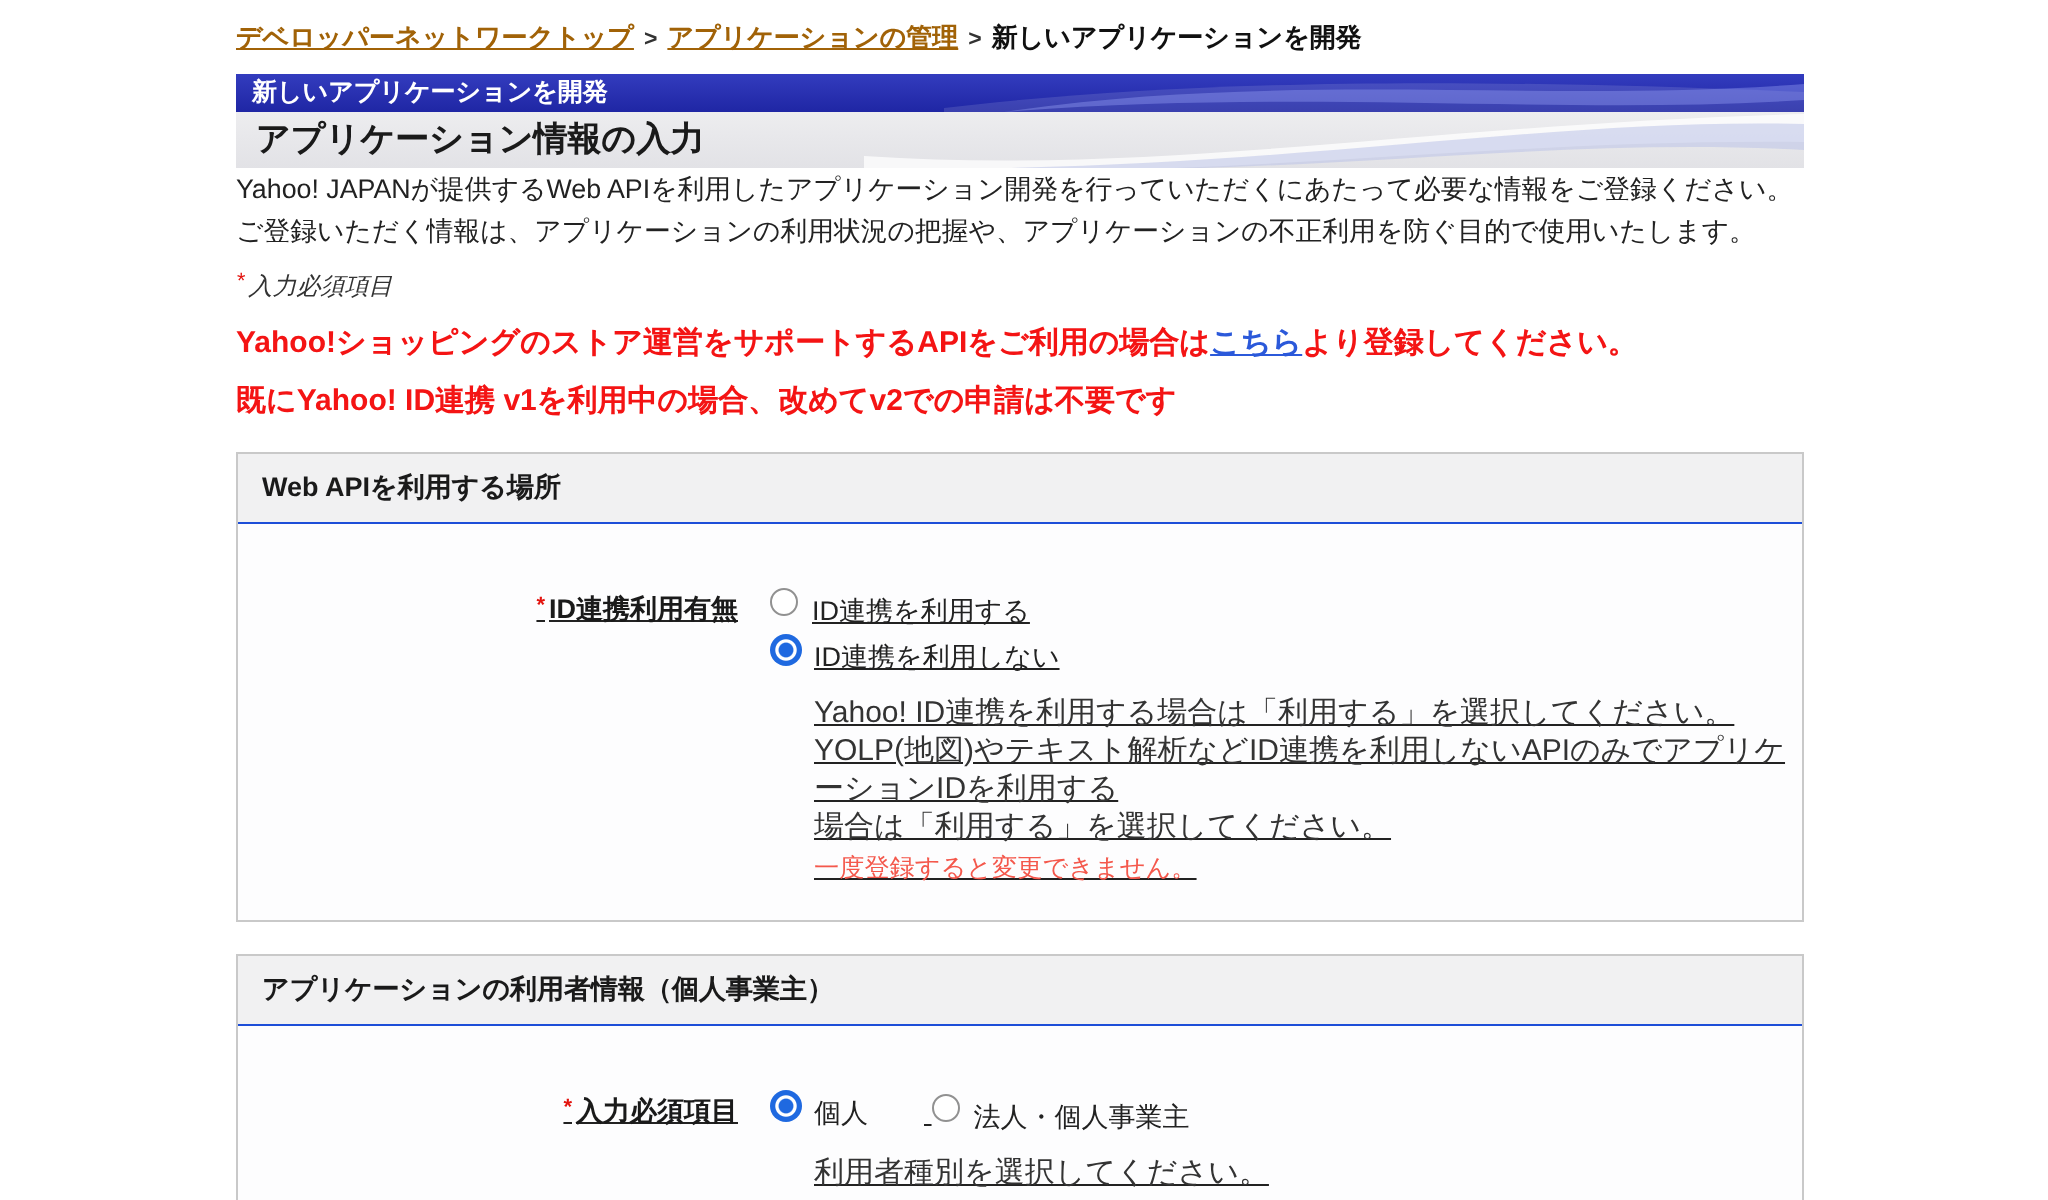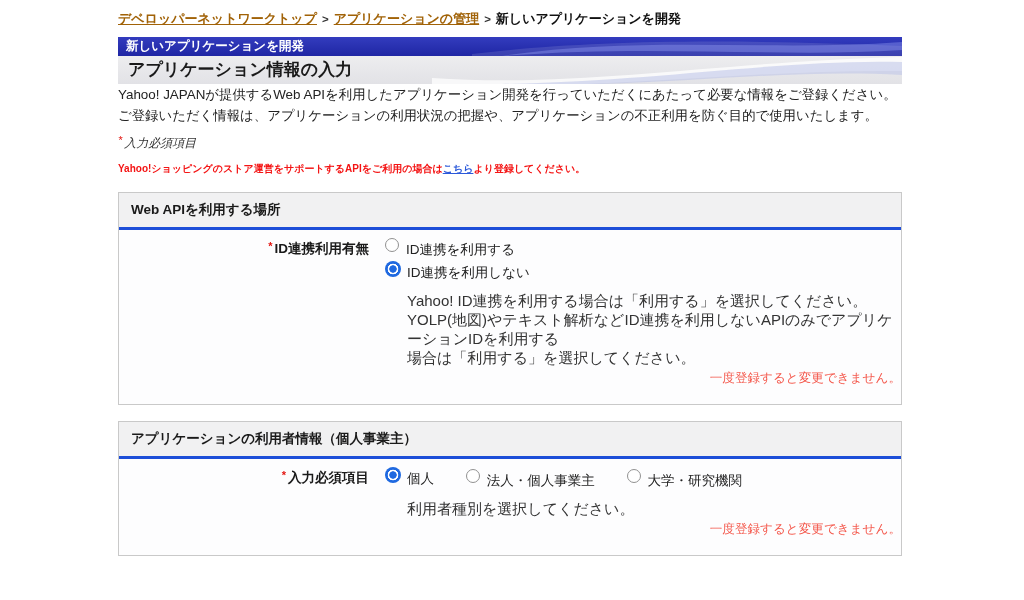--- a/index.html
+++ b/index.html
@@ -33,52 +33,52 @@
   }
   .titleband .t {
     position: relative; z-index: 2; color: #1a1a1a; font-size: 17px; font-weight: bold;
     line-height: 28px; padding-left: 10px;
   }
   .swoosh { position: absolute; right: 0; top: 0; z-index: 1; display: block; }
 
   
   .intro { font-size: 13.4px; line-height: 21px; color: #222; }
   .reqnote { margin-top: 9px; font-size: 12px; color: #333; font-style: italic; }
-  .warn { margin-top: 10px; font-size: 10px; font-weight: bold; color: #f41414; }
+  .warn { margin-top: 10px; font-size: 15px; font-weight: bold; color: #f41414; }
   a.blue-link { color: #2b59da; text-decoration: underline; cursor: pointer; }
   .warn a.blue-link { font-weight: bold; }
 
   
   .req { color: #e3140f; font-size: 11px; margin-right: 2px; position: relative; top: -3px; }
 
   
   .box { border: 1px solid #c9c9c9; margin-top: 16px; background: #fdfdfe; }
   .box-h {
-    background: #f1f1f2; border-bottom: 3px solid #1d4ed8;
+    background: #f1f1f2; border-bottom: 1px solid #1d4ed8;
     padding: 8px 12px; font-size: 13.5px; font-weight: bold; color: #1a1a1a;
   }
   .box-b { padding: 8px 0 16px; }
-  .row { display: flex; margin-top: 0; }
+  .row { display: flex; margin-top: 24px; text-decoration: underline; }
   .lab { width: 250px; flex-shrink: 0; text-align: right; font-size: 13.5px; font-weight: bold; color: #1a1a1a; padding-top: 2px; }
   .ctl { margin-left: 16px; flex: 1; font-size: 13.5px; color: #222; }
 
   
   .radio-line { display: flex; align-items: flex-start; line-height: 23px; cursor: pointer; }
   .radio-line.inline { display: inline-flex; margin-right: 28px; }
   .rb {
     width: 14px; height: 14px; border-radius: 50%;
     border: 1px solid #919191; background: #fff; margin-right: 7px; flex-shrink: 0;
   }
   .rb.on {
     width: 16px; height: 16px; border: none; margin-right: 6px;
     background: radial-gradient(circle, #1f69e0 0 3.4px, #ffffff 4px 5.1px, #1f69e0 5.6px);
   }
 
   .help { margin-top: 7px; margin-left: 22px; font-size: 15px; line-height: 19px; color: #333; }
-  .rednote { margin-top: 2px; margin-left: 22px; font-size: 12.6px; line-height: 19px; color: #f4584c; text-align: right; }
+  .rednote { margin-top: 2px; margin-left: 22px; font-size: 12.6px; line-height: 19px; color: #f4584c; }
 </style>
 </head>
 <body>
 
 <div class="wrap">
 
   <div class="breadcrumb">
     <a class="crumb">デベロッパーネットワークトップ</a><span class="sep">&gt;</span><a class="crumb">アプリケーションの管理</a><span class="sep">&gt;</span><span class="current">新しいアプリケーションを開発</span>
   </div>
 
@@ -100,20 +100,21 @@
 
   <div class="intro">
     <div>Yahoo! JAPANが提供するWeb APIを利用したアプリケーション開発を行っていただくにあたって必要な情報をご登録ください。</div>
     <div>ご登録いただく情報は、アプリケーションの利用状況の把握や、アプリケーションの不正利用を防ぐ目的で使用いたします。</div>
   </div>
 
   <div class="reqnote"><span class="req">*</span><span>入力必須項目</span></div>
 
   <div class="warn"><span>Yahoo!ショッピングのストア運営をサポートするAPIをご利用の場合は</span><a class="blue-link">こちら</a><span>より登録してください。</span></div>
 
+  <div class="warn">既にYahoo! ID連携 v1を利用中の場合、改めてv2での申請は不要です</div>
 
   <div class="box">
     <div class="box-h">Web APIを利用する場所</div>
     <div class="box-b">
       <div class="row">
         <div class="lab"><span class="req">*</span><span>ID連携利用有無</span></div>
         <div class="ctl">
           <div class="radio-line">
             <span class="rb"></span>
             <span>ID連携を利用する</span>
@@ -141,24 +142,20 @@
         <div class="ctl">
           <div>
             <span class="radio-line inline">
               <span class="rb on"></span>
               <span>個人</span>
             </span>
             <span class="radio-line inline">
               <span class="rb"></span>
               <span>法人・個人事業主</span>
             </span>
-            <span class="radio-line inline">
-              <span class="rb"></span>
-              <span>大学・研究機関</span>
-            </span>
           </div>
           <div class="help">利用者種別を選択してください。</div>
           <div class="rednote">一度登録すると変更できません。</div>
         </div>
       </div>
 
     </div>
   </div>
 
 </div>

